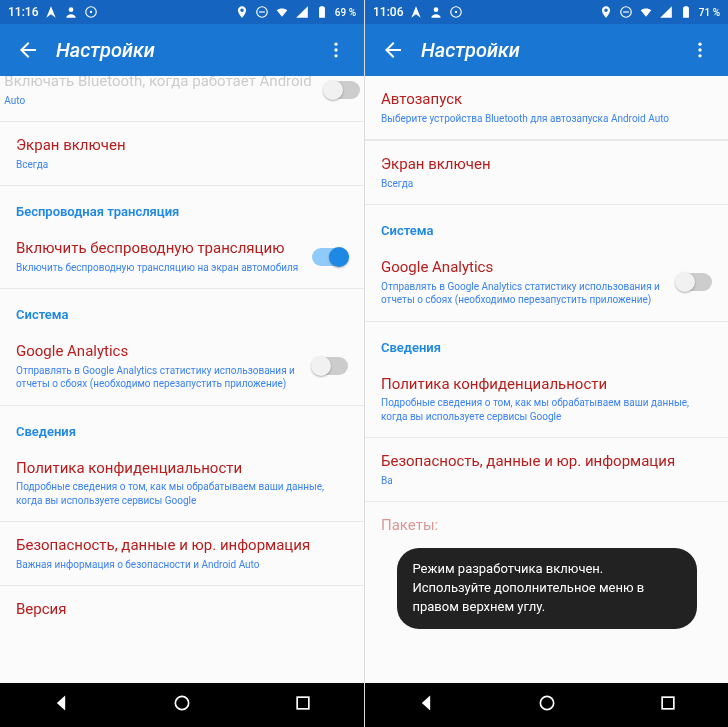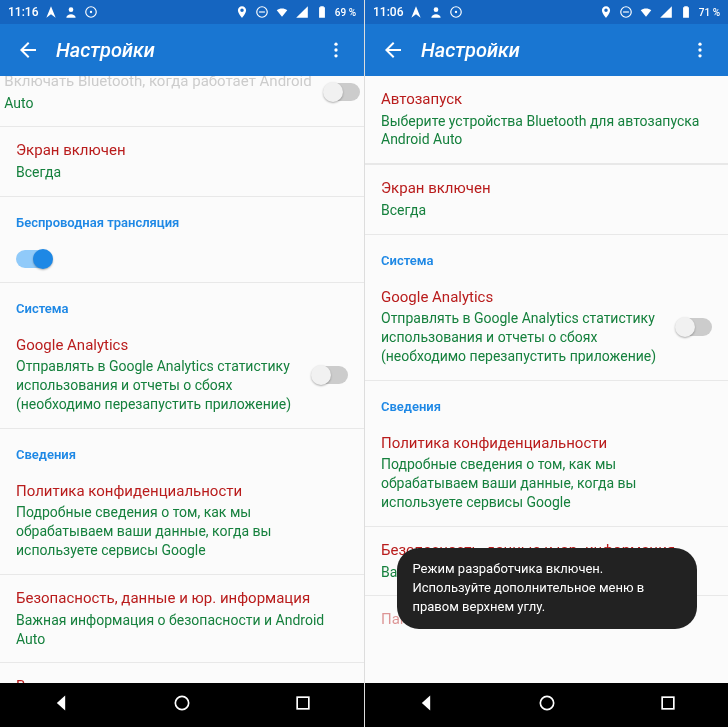--- a/index.html
+++ b/index.html
@@ -20,21 +20,21 @@
   .appbar .title { font-size: 20px; font-weight: 500; flex: 1; margin-left: 8px; font-style: italic; }
   .appbar .more { width: 40px; height: 40px; display: flex; align-items: center; justify-content: center; }
   .appbar svg { fill: #fff; }
 
   
   .content { flex: 1; overflow: hidden; background: #fbfbfb; position: relative; }
   .list { position: absolute; left: 0; right: 0; }
   .item { padding: 14px 16px; background: #fbfbfb; display: flex; align-items: center; gap: 12px; }
   .item .text { flex: 1; }
   .item .title { font-size: 15px; color: #b91c1c; line-height: 1.3; }
-  .item .sub { font-size: 14px; color: #15803d; line-height: 1.35; margin-top: 2px; }
+  .item .sub { font-size: 10px; color: #3b82f6; line-height: 1.35; margin-top: 2px; }
   .section { padding: 18px 16px 6px; font-size: 13px; font-weight: 600; color: #1E88E5; }
   .divider { height: 1px; background: #e8e8e8; }
   .switch { width: 36px; height: 18px; border-radius: 10px; background: #ccc; position: relative; flex-shrink: 0; }
   .switch::after { content: ""; position: absolute; width: 20px; height: 20px; background: #f1f1f1; border-radius: 50%; top: -1px; left: -1px; box-shadow: 0 1px 2px rgba(0,0,0,.3); }
   .switch.on { background: #90CAF9; }
   .switch.on::after { background: #1E88E5; left: auto; right: -1px; }
 
   
   .navbar { height: 44px; background: #000; display: flex; align-items: center; justify-content: space-around; }
   .navbar svg { fill: #fff; width: 20px; height: 20px; }
@@ -131,20 +131,24 @@
           <div class="text">
             <div class="title">Экран включен</div>
             <div class="sub">Всегда</div>
           </div>
         </div>
         <div class="divider"></div>
 
         <div class="section">Беспроводная трансляция</div>
 
         <div class="item">
+          <div class="text">
+            <div class="title">Включить беспроводную трансляцию</div>
+            <div class="sub">Включить беспроводную трансляцию на экран автомобиля</div>
+          </div>
           <div class="switch on"></div>
         </div>
         <div class="divider"></div>
 
         <div class="section">Система</div>
 
         <div class="item">
           <div class="text">
             <div class="title">Google Analytics</div>
             <div class="sub">Отправлять в Google Analytics статистику использования и отчеты о сбоях (необходимо перезапустить приложение)</div>

